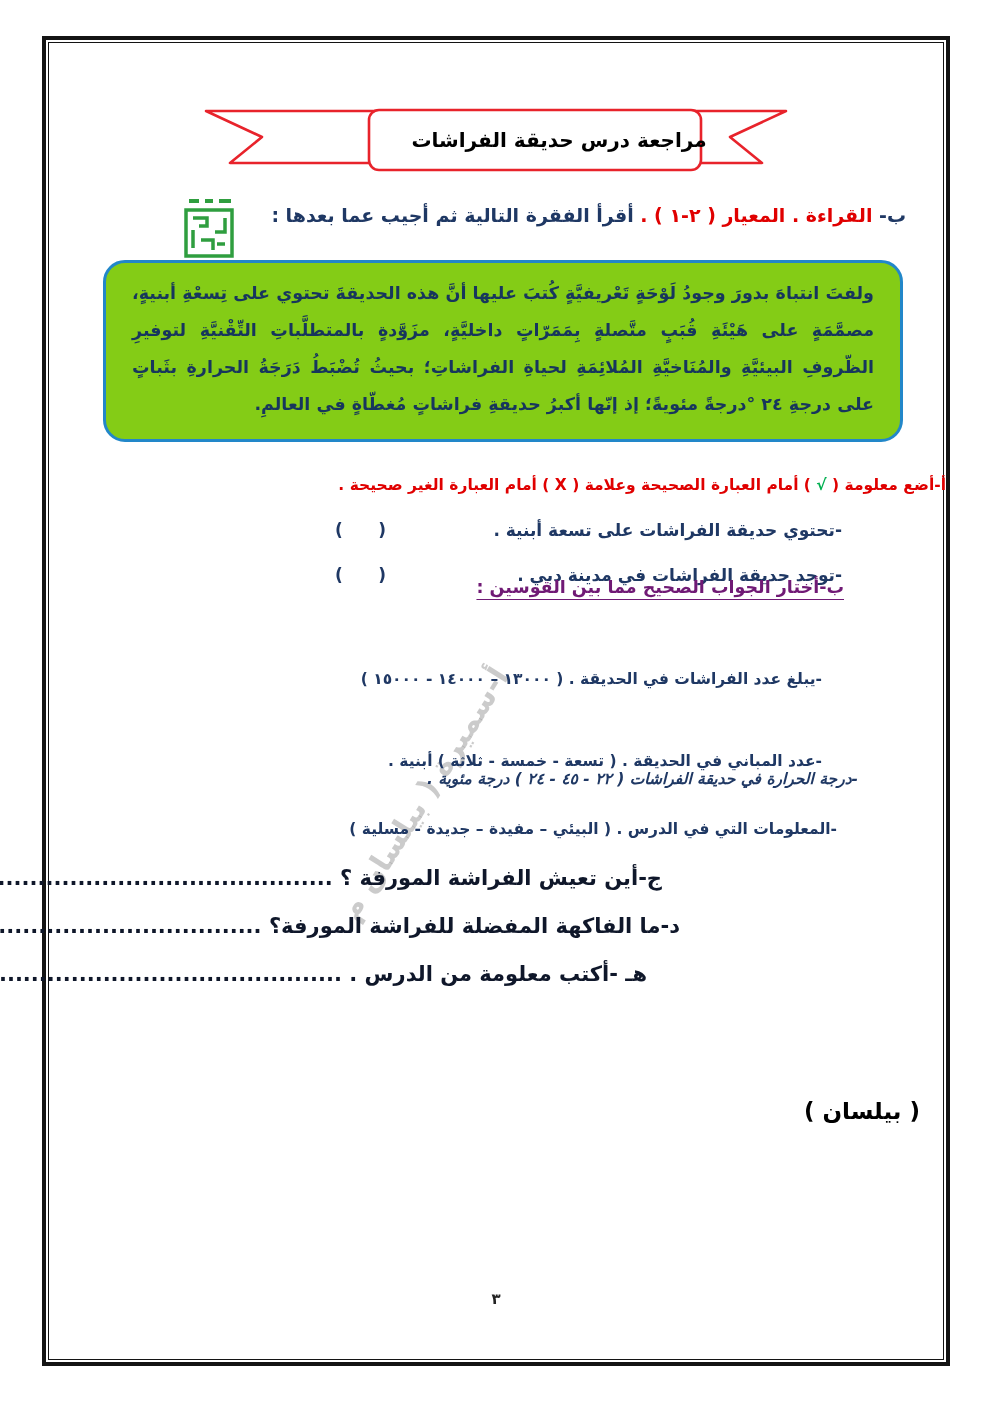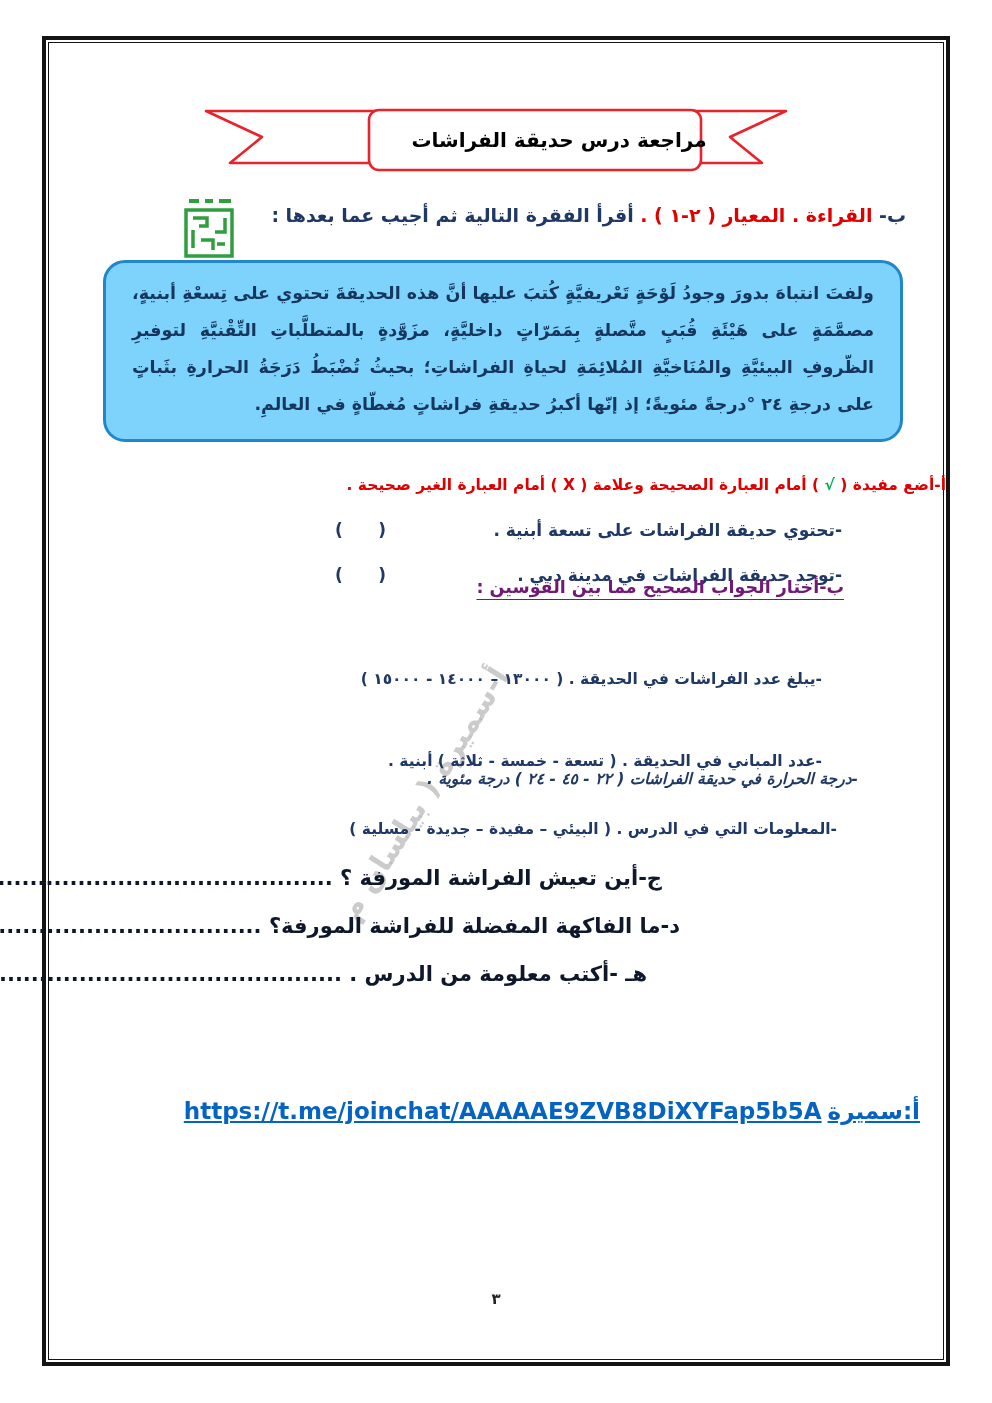--- a/index.html
+++ b/index.html
@@ -34,21 +34,21 @@
   .stamp{ position:absolute; left:181px; top:198px; width:56px; height:62px; }
   
   .abs{ position:absolute; direction:rtl; white-space:nowrap; }
   .heading{ top:204px; right:86px; font-size:19px; font-weight:bold; }
   .red{ color:#e00000; }
   .navy{ color:#1f3864; }
   .green{ color:#00b050; }
   .parabox{
     position:absolute; left:103px; top:260px; width:800px; box-sizing:border-box;
     border:3.5px solid #2287c9; border-radius:22px;
-    padding:12px 26px 16px 26px; background:#7dd3fc;
+    padding:12px 26px 16px 26px; background:#84cc16;
   }
   .paratext{
     direction:rtl; text-align:justify; color:#17365d;
     font-size:17.5px; font-weight:bold; line-height:37px;
   }
   .instrA{ top:476px; right:46px; font-size:15.5px; font-weight:bold; }
   .stmt-row{
     position:absolute; right:150px; left:335px; direction:rtl;
     display:flex; justify-content:space-between; align-items:center;
     color:#1f3864; font-size:17px; font-weight:bold;
@@ -102,21 +102,21 @@
 
   <div class="abs heading">
     <span class="navy">ب- </span><span class="red">القراءة . المعيار ( ٢-١ ) . </span><span class="navy"> أقرأ الفقرة التالية ثم أجيب عما بعدها :</span>
   </div>
 
   <div class="parabox">
     <div class="paratext">ولفتَ انتباهَ بدورَ وجودُ لَوْحَةٍ تَعْريفيَّةٍ كُتبَ عليها أنَّ هذه الحديقةَ تحتوي على تِسعْةِ أبنيةٍ، مصمَّمَةٍ على هَيْئَةِ قُبَبٍ متَّصلةٍ بِمَمَرّاتٍ داخليَّةٍ، مزَوَّدةٍ بالمتطلَّباتِ التِّقْنيَّةِ لتوفيرِ الظّروفِ البيئيَّةِ والمُنَاخيَّةِ المُلائِمَةِ لحياةِ الفراشاتِ؛ بحيثُ تُضْبَطُ دَرَجَةُ الحرارةِ بثَباتٍ على درجةِ ٢٤ °درجةً مئويةً؛ إذ إنّها أكبرُ حديقةِ فراشاتٍ مُغطّاةٍ في العالمِ.</div>
   </div>
 
   <div class="abs instrA">
-    <span class="red">أ-أضع مفيدة ( </span><span class="green">√</span><span class="red"> ) أمام العبارة الصحيحة وعلامة ( X ) أمام العبارة الغير صحيحة .</span>
+    <span class="red">أ-أضع معلومة ( </span><span class="green">√</span><span class="red"> ) أمام العبارة الصحيحة وعلامة ( X ) أمام العبارة الغير صحيحة .</span>
   </div>
 
   <div class="stmt-row" style="top:520px;">
     <span>-تحتوي حديقة الفراشات على تسعة أبنية .</span>
     <span class="pre">(      )</span>
   </div>
   <div class="stmt-row" style="top:565px;">
     <span>-توجد حديقة الفراشات في مدينة دبي .</span>
     <span class="pre">(      )</span>
   </div>
@@ -132,20 +132,18 @@
     <span>ج-أين تعيش الفراشة المورفة ؟ </span><span class="dots">...........................................</span>
   </div>
   <div class="abs openq" style="top:914px; right:312px;">
     <span>د-ما الفاكهة المفضلة  للفراشة المورفة؟ </span><span class="dots">....................................</span>
   </div>
   <div class="abs openq" style="top:962px; right:345px;">
     <span>هـ -أكتب معلومة من الدرس . </span><span class="dots">...........................................</span>
   </div>
 
   <div class="footer-link">
-    <a href="#">
-      <span>أ:سميرة</span><span class="url" dir="ltr">https://t.me/joinchat/AAAAAE9ZVB8DiXYFap5b5A</span>
-    </a>
+    <span class="suffix-black">( بيلسان )</span>
   </div>
 
   <div class="pagenum">٣</div>
 
 </div>
 
 </body></html>

